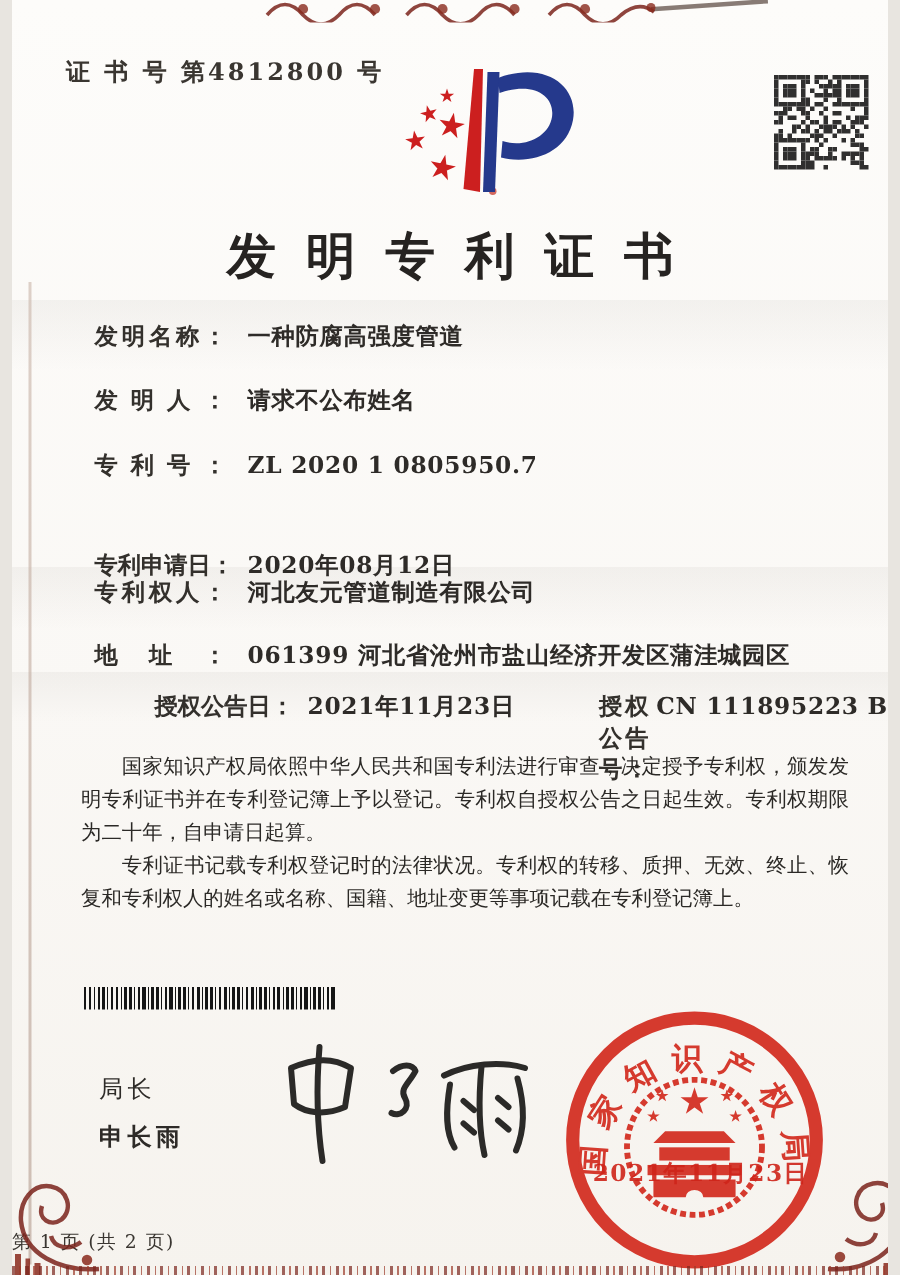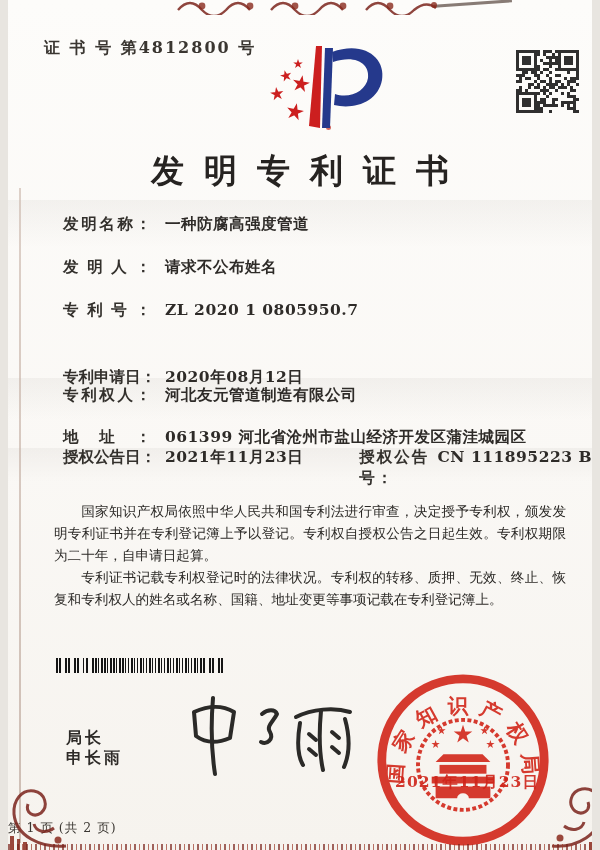--- a/index.html
+++ b/index.html
@@ -23,21 +23,21 @@
   .row .lbl2{margin-left:56px;letter-spacing:2px;color:#33302c;}
   
   #body-text{left:46px;width:512px;top:500px;font-size:13.6px;line-height:22px;
              text-align:justify;color:#2b2926;font-weight:500;}
   #body-text p{margin:0;text-indent:2em;}
   
   #barcode{left:48px;top:658px;width:168px;height:15px;
     background:repeating-linear-gradient(90deg,#151515 0 1.5px,transparent 1.5px 3px,
                #151515 3px 5px,transparent 5px 6.5px,#151515 6.5px 7.2px,transparent 7.2px 9px);}
   
-  #director-title{left:58px;top:716px;font-size:16px;font-weight:700;letter-spacing:3px;margin-top:12px;}
+  #director-title{left:58px;top:716px;font-size:16px;font-weight:400;letter-spacing:3px;}
   #director-name{left:58px;top:748px;font-size:16px;font-weight:600;letter-spacing:3px;}
   
   #seal{left:363px;top:670px;}
   #seal-date{left:368px;top:772px;width:182px;text-align:center;font-size:15.5px;
              font-weight:700;color:#cf241a;letter-spacing:1px;opacity:.9;}
   
   #footer{left:0;right:0;top:820px;font-size:12.5px;letter-spacing:1px;color:#3a3631;}
   
   #qr{left:508px;top:50px;display:grid;grid-template-columns:repeat(21,3px);grid-auto-rows:3px;opacity:.88;}
   #qr i{display:block;}
@@ -551,21 +551,21 @@
     <span class="val">2020年08月12日</span>
   </div>
   <div class="row" style="top:385px;">
     <span class="lbl">专利权人：</span>
     <span class="val">河北友元管道制造有限公司</span>
   </div>
   <div class="row" style="top:427px;">
     <span class="lbl">地址：</span>
     <span class="val">061399 河北省沧州市盐山经济开发区蒲洼城园区</span>
   </div>
-  <div class="row" style="top:447px;">
+  <div class="row" style="top:461px;margin-left:40px;">
     <span class="lbl">授权公告日：</span>
     <span class="val">2021年11月23日</span>
     <span class="lbl2">授权公告号：</span>
     <span class="val">CN 111895223 B</span>
   </div>
 
   <div class="abs" id="body-text">
     <p>国家知识产权局依照中华人民共和国专利法进行审查，决定授予专利权，颁发发明专利证书并在专利登记簿上予以登记。专利权自授权公告之日起生效。专利权期限为二十年，自申请日起算。</p>
     <p>专利证书记载专利权登记时的法律状况。专利权的转移、质押、无效、终止、恢复和专利权人的姓名或名称、国籍、地址变更等事项记载在专利登记簿上。</p>
   </div>

